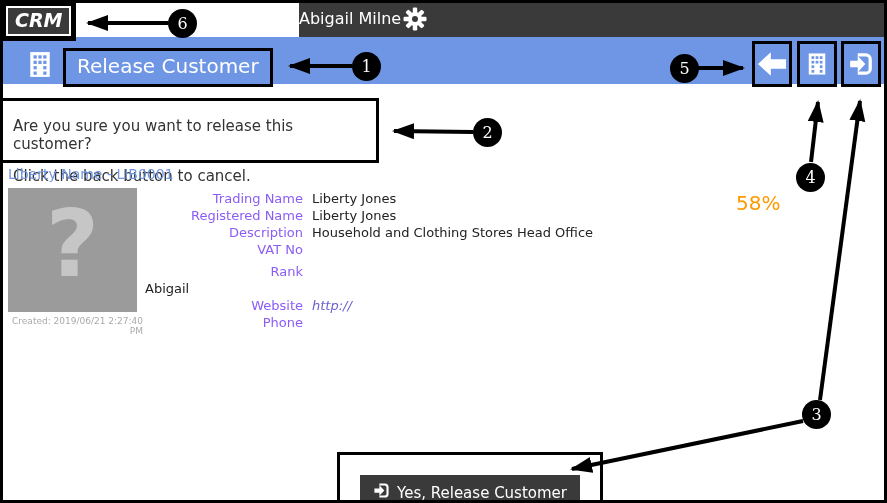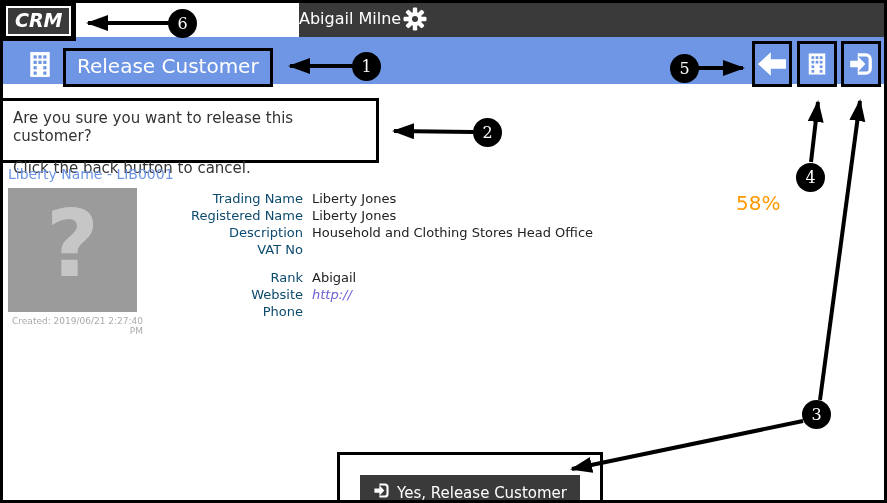--- a/index.html
+++ b/index.html
@@ -63,21 +63,21 @@
   .hdr-btn-box.back  { left: 752px; }
   .hdr-btn-box.bldg  { left: 797px; }
   .hdr-btn-box.exit  { left: 841px; }
   .hdr-btn-box svg { display: block; }
 
   
   .confirm-box {
     position: absolute; left: 0px; top: 98px; width: 379px; height: 65px;
     background: #fff;
     border: 3px solid #000;
-    padding: 8px 10px;
+    padding: 16px 10px;
     color: #333;
     font-size: 15px;
   }
   .confirm-box .line2 { margin-top: 14px; }
 
   
   .customer-link {
     position: absolute; left: 8px; top: 166px;
     color: #6e96e4; font-size: 14px;
     cursor: pointer;
@@ -94,23 +94,23 @@
   .photo-caption {
     position: absolute; left: 2px; top: 316px; width: 141px;
     text-align: right; color: #aaa; font-size: 9px;
   }
 
   .details {
     position: absolute; left: 145px; top: 190px; width: 480px;
     font-size: 13px; color: #222;
   }
   .detail-row { display: flex; line-height: 17px; }
-  .detail-row .lbl { width: 158px; text-align: right; margin-right: 9px; color: #0c4a6e; }
+  .detail-row .lbl { width: 158px; text-align: right; margin-right: 9px; color: #8b5cf6; }
   .detail-row .val { flex: 1; }
-  .detail-row.gap-above { margin-top: 11px; }
+  .detail-row.gap-above { margin-top: 5px; flex-direction: column; }
   .val.link-purple { color: #6a5fd0; cursor: pointer; font-style: italic; }
 
   .percent {
     position: absolute; left: 736px; top: 191px;
     color: #ff9900; font-size: 20px;
   }
 
   
   .confirm-btn-highlight {
     position: absolute; left: 337px; top: 452px;

